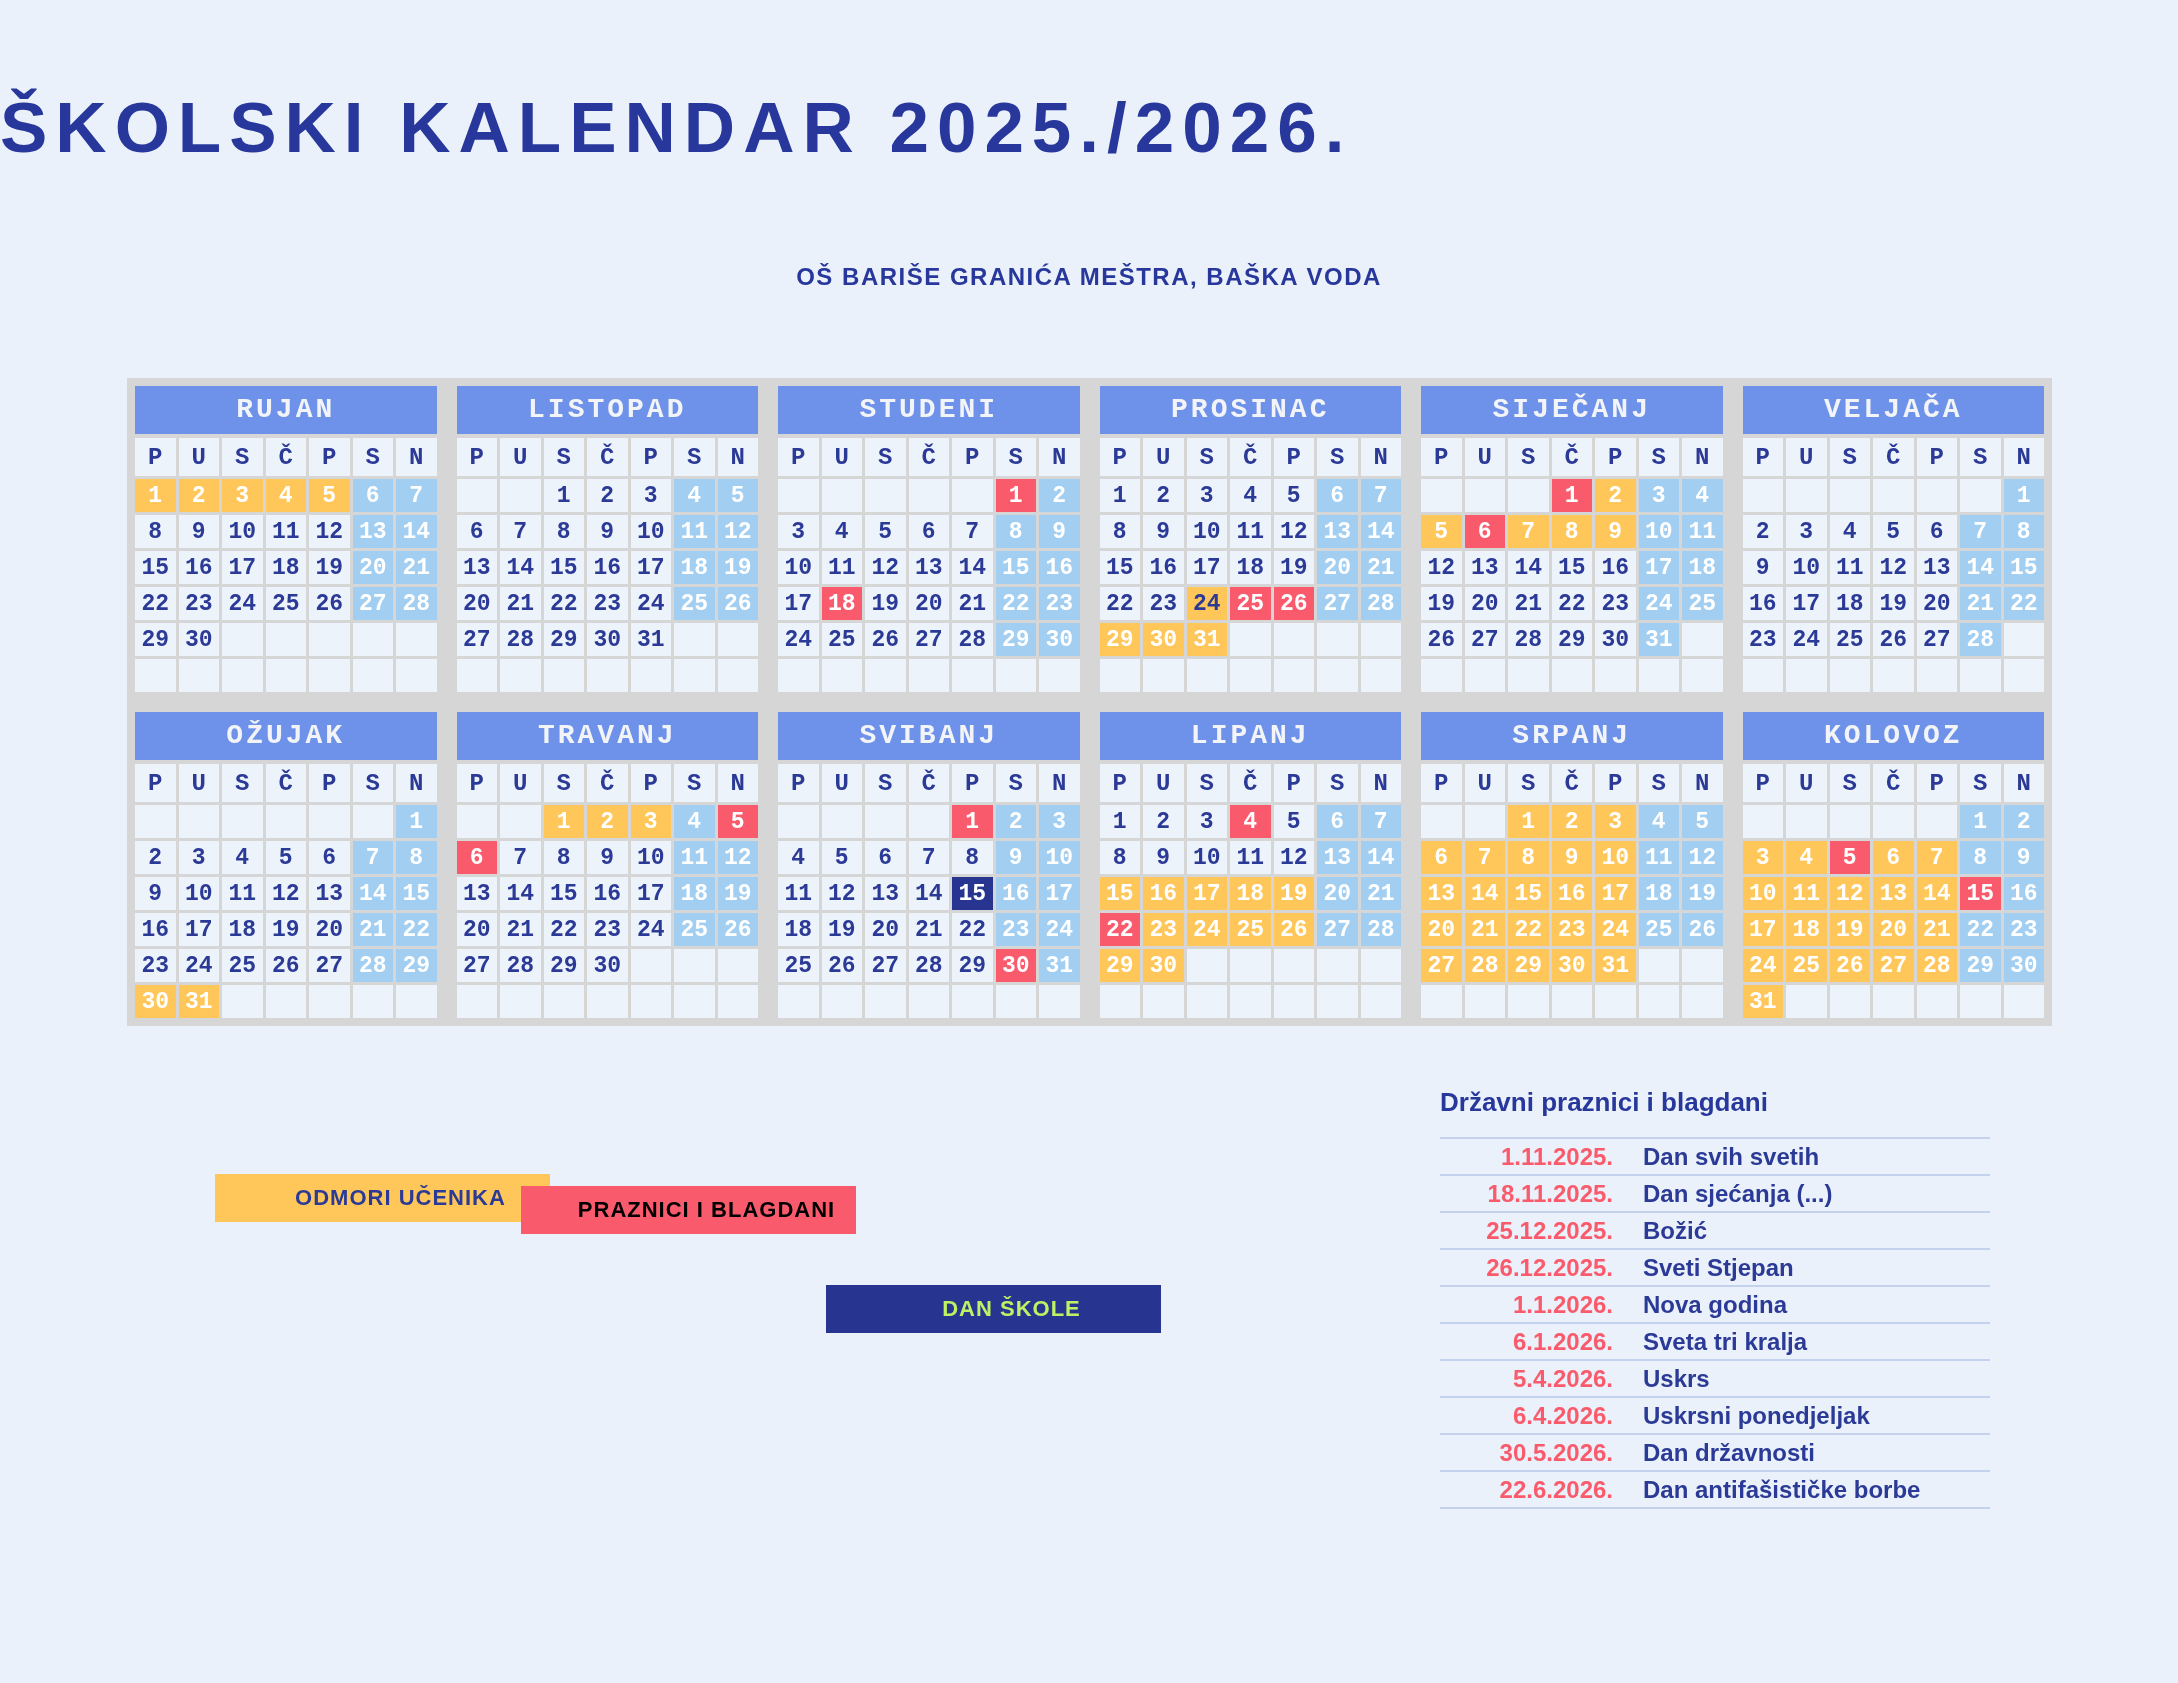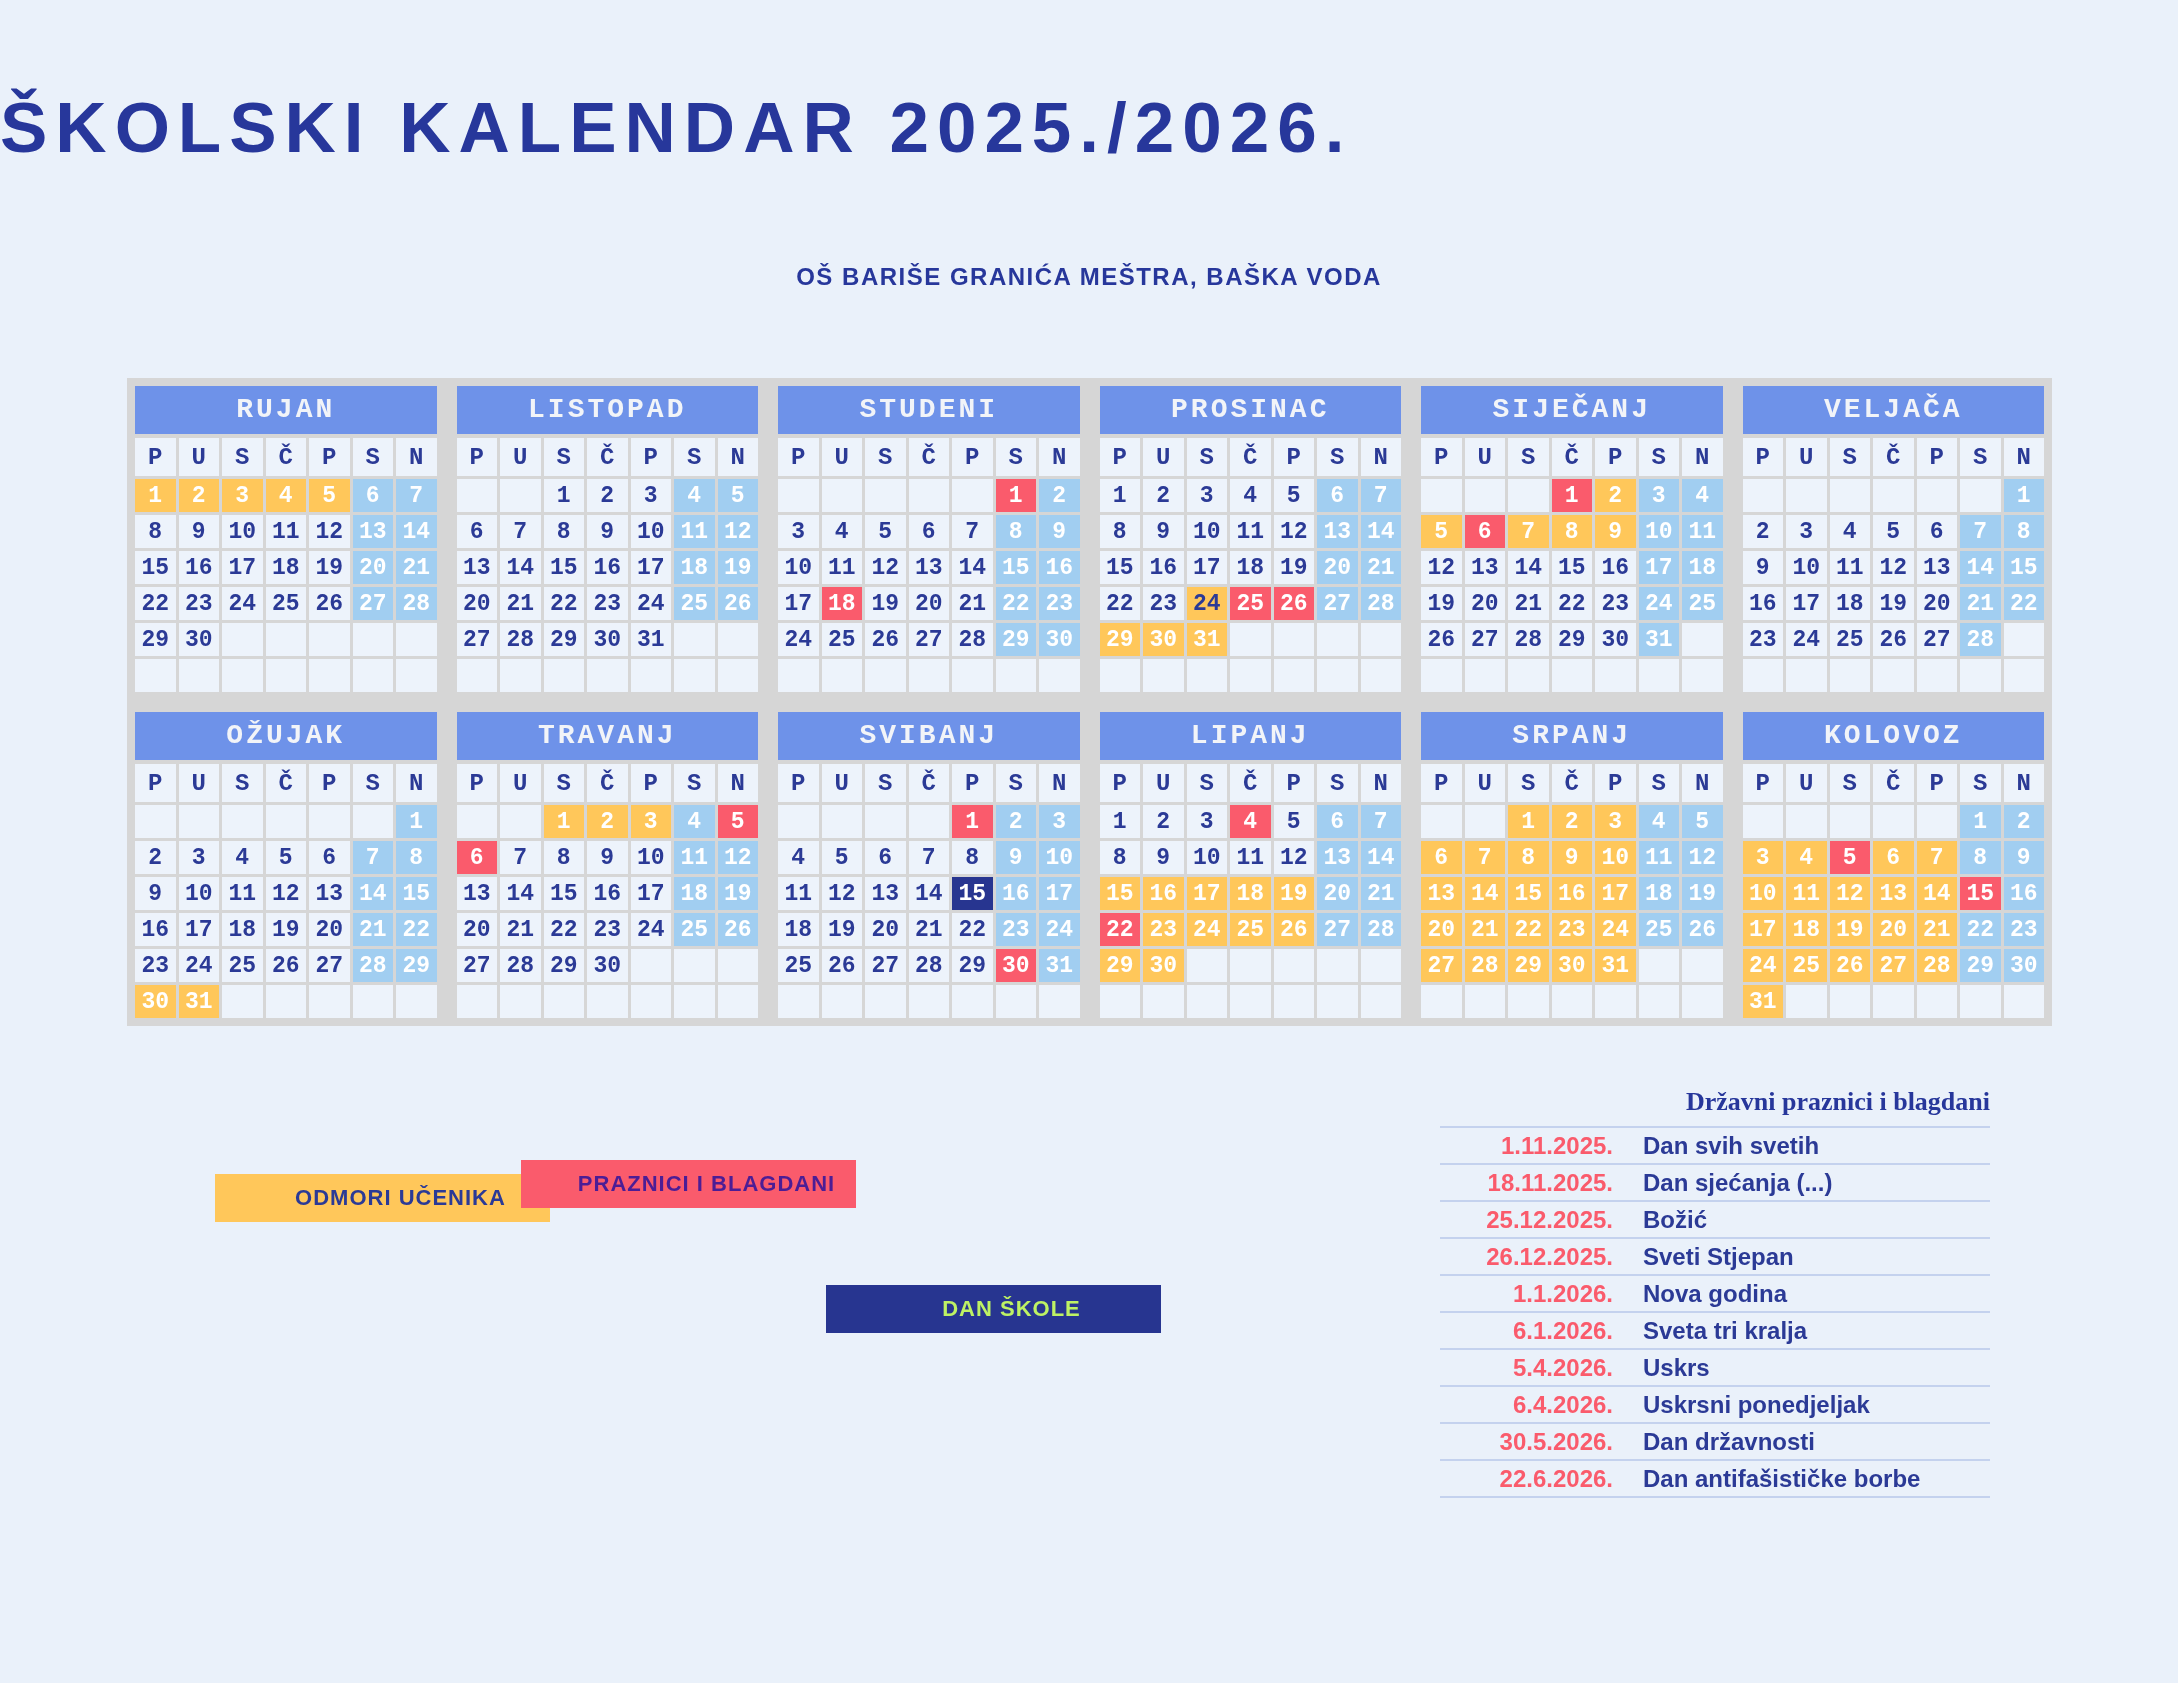--- a/index.html
+++ b/index.html
@@ -44,28 +44,27 @@
   .c-w{background:var(--weekend-blue,#A1CEF1);color:#fff;}
   .c-o{background:var(--odmor-yellow,#FFC75A);color:#fff;}
   .c-od{background:var(--odmor-yellow,#FFC75A);color:var(--text-navy,#2B3A96);}
   .c-p{background:var(--praznik-red,#FA5B6C);color:#fff;}
   .c-s{background:var(--skola-navy,#273590);color:#fff;}
   .legend-item{
     position:absolute;width:299px;height:48px;line-height:48px;
     text-align:center;font-size:22px;font-weight:bold;letter-spacing:1px;padding-left:36px;
   }
   .legend-odmor{left:215px;top:1174px;background:var(--odmor-yellow,#FFC75A);color:var(--text-navy,#2B3A96);}
-  .legend-praznik{left:521px;top:1160px;background:var(--praznik-red,#FA5B6C);color:#4c1d95;}
+  .legend-praznik{left:521px;top:1186px;background:var(--praznik-red,#FA5B6C);color:#000000;}
   .legend-skola{left:826px;top:1285px;background:var(--skola-navy,#273590);color:#bef264;}
   .holidays{position:absolute;left:1440px;top:1087px;width:550px;}
   .holidays-header{
     font-size:26px;font-weight:bold;color:var(--title-navy,#27379B);
-    text-align:right;padding-bottom:9px;
+    text-align:left;padding-bottom:19px;
     border-bottom:2px solid var(--line-blue,#C4D2EE);
-    font-family:Liberation Serif, serif;
   }
   .holiday-row{
     display:grid;grid-template-columns:173px 1fr;column-gap:30px;
     align-items:center;height:35px;
     border-bottom:2px solid var(--line-blue,#C4D2EE);
   }
   .holiday-date{text-align:right;font-size:24px;font-weight:bold;color:var(--praznik-red,#FA5B6C);}
   .holiday-name{text-align:left;font-size:24px;font-weight:bold;color:var(--text-navy,#2B3A96);}
 </style>
 </head>

